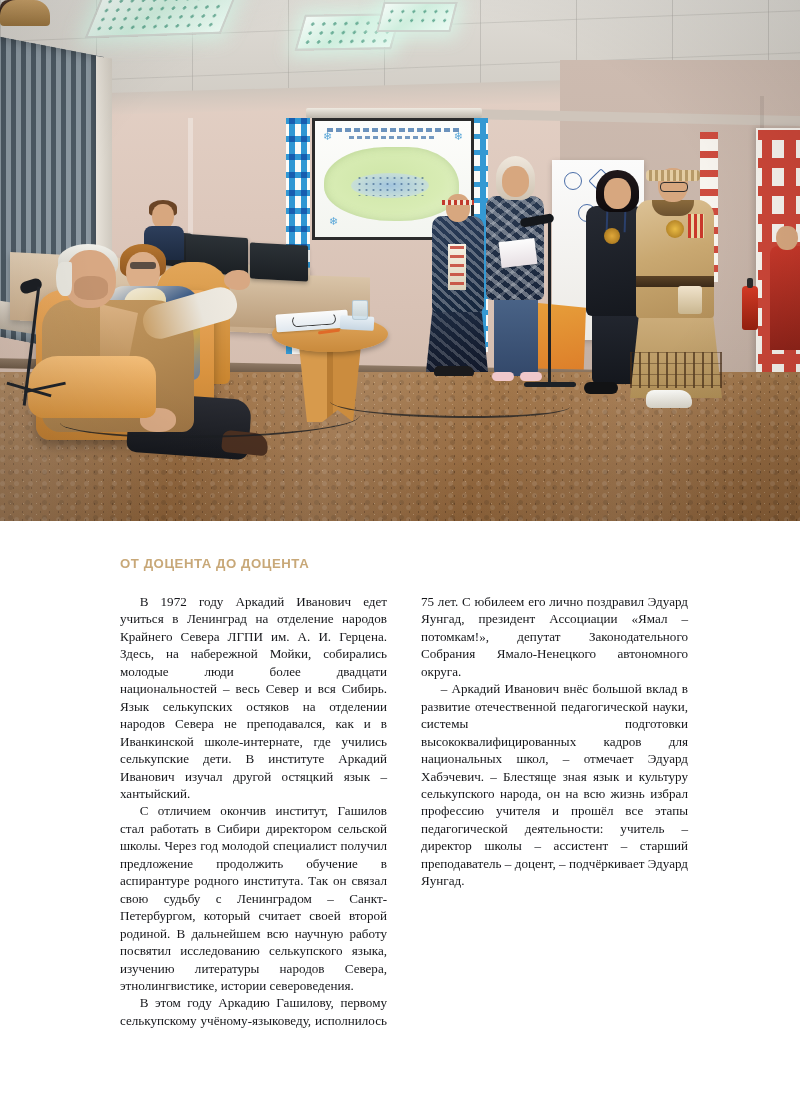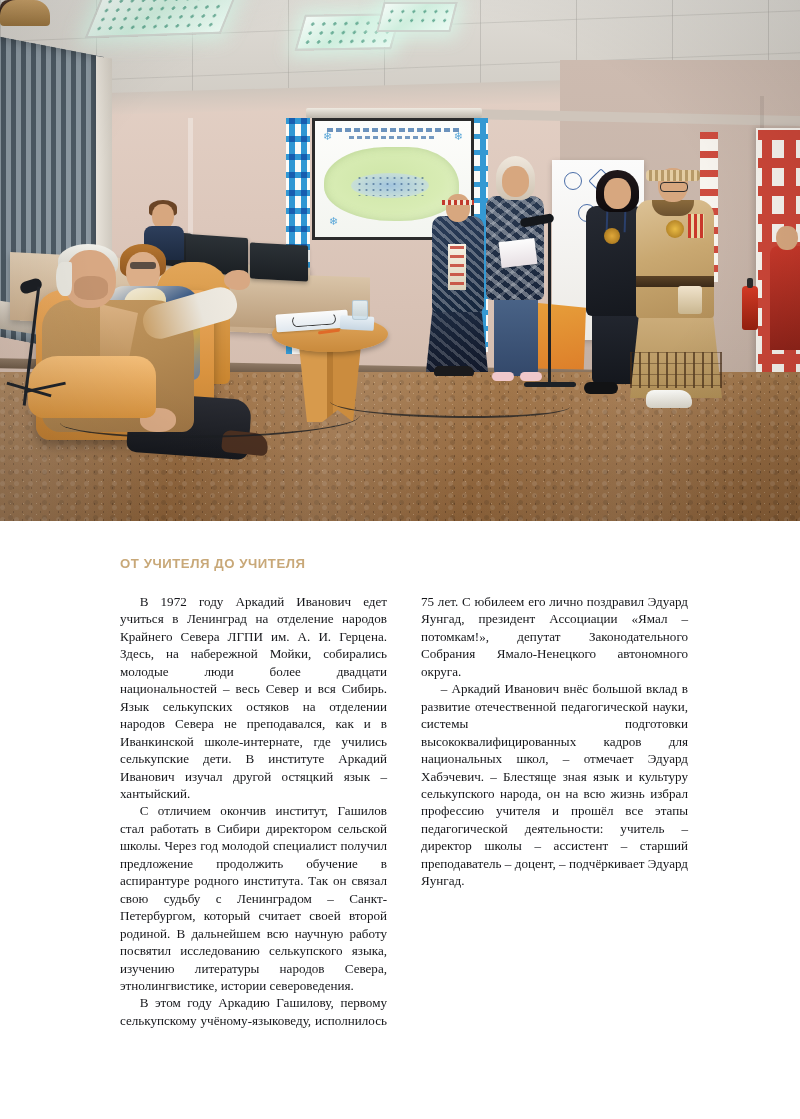--- a/index.html
+++ b/index.html
@@ -774,20 +774,20 @@
   </div>
 
   <div class="extinguisher"></div>
   <div class="p5"></div>
   <div class="p5-head"></div>
 
   <div class="photo-vignette"></div>
 </div>
 
 <div class="article">
-  <h2 class="kicker">ОТ УЧИТЕЛЯ ДО УЧИТЕЛЯ</h2>
+  <h2 class="kicker">ОТ ДОЦЕНТА ДО ДОЦЕНТА</h2>
   <div class="cols">
     <p>В 1972 году Аркадий Иванович едет учиться в Ленинград на отделение народов Крайнего Севера ЛГПИ им. А. И. Герцена. Здесь, на набережной Мойки, собирались молодые люди более двадцати национальностей – весь Север и вся Сибирь. Язык селькупских остяков на отделении народов Севера не преподавался, как и в Иванкинской школе-интернате, где учились селькупские дети. В институте Аркадий Иванович изучал другой остяцкий язык – хантыйский.</p>
     <p>С отличием окончив институт, Гашилов стал работать в Сибири директором сельской школы. Через год молодой специалист получил предложение продолжить обучение в аспирантуре родного института. Так он связал свою судьбу с Ленинградом – Санкт-Петербургом, который считает своей второй родиной. В дальнейшем всю научную работу посвятил исследованию селькупского языка, изучению литературы народов Севера, этнолингвистике, истории североведения.</p>
     <p>В этом году Аркадию Гашилову, первому селькупскому учёному-языковеду, исполнилось 75 лет. С юбилеем его лично поздравил Эдуард Яунгад, президент Ассоциации «Ямал – потомкам!», депутат Законодательного Собрания Ямало-Ненецкого автономного округа.</p>
     <p>– Аркадий Иванович внёс большой вклад в развитие отечественной педагогической науки, системы подготовки высококвалифицированных кадров для национальных школ, – отмечает Эдуард Хабэчевич. – Блестяще зная язык и культуру селькупского народа, он на всю жизнь избрал профессию учителя и прошёл все этапы педагогической деятельности: учитель – директор школы – ассистент – старший преподаватель – доцент, – подчёркивает Эдуард Яунгад.</p>
   </div>
 </div>
 
 </body></html>

